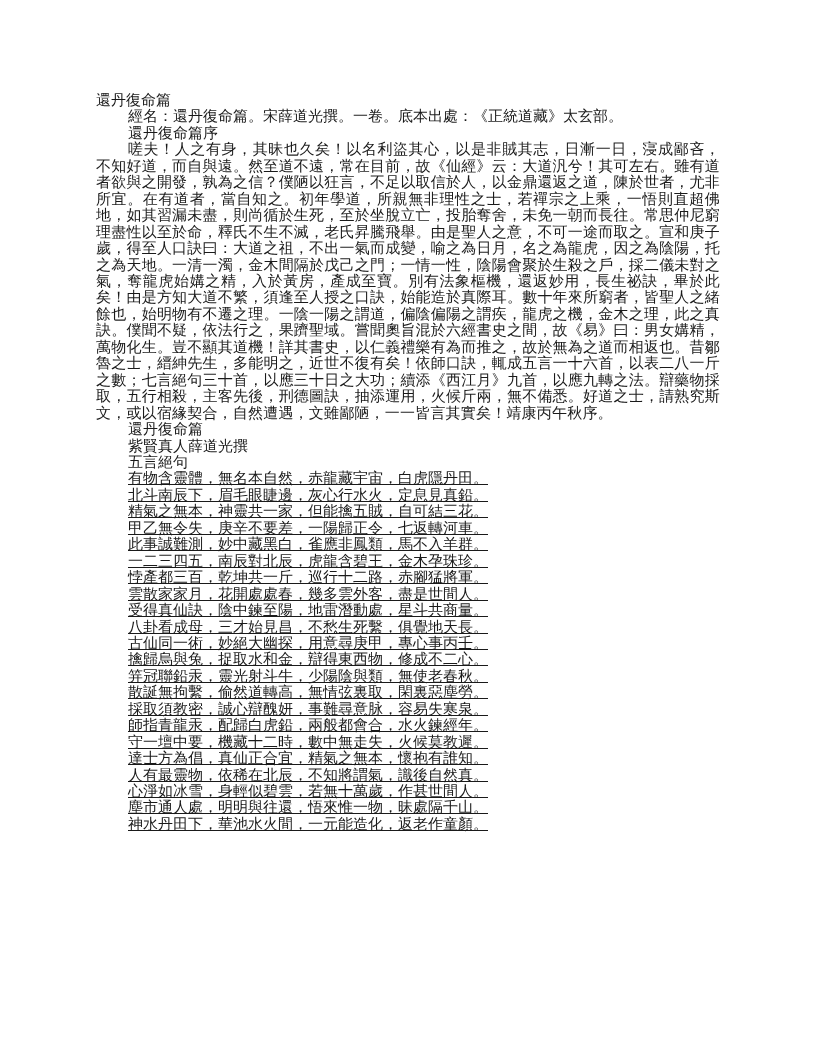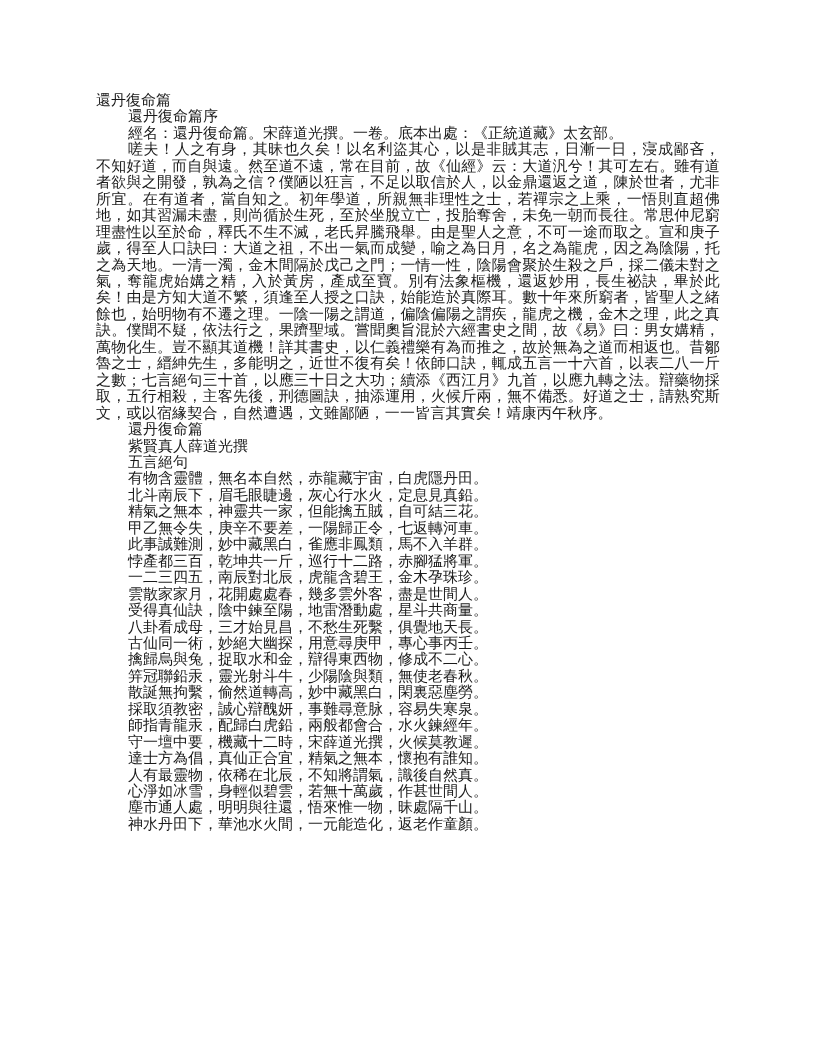--- a/index.html
+++ b/index.html
@@ -27,51 +27,52 @@
   .indent {
     margin-left: 32px;
   }
   .preface {
     text-align: justify;
     text-indent: 32px;
     letter-spacing: 0.2px;
   }
   .verses .line {
     margin-left: 32px;
+    text-decoration: underline;
   }
 </style>
 </head>
 <body>
 
 <div class="page">
   <div class="line">還丹復命篇</div>
+  <div class="line indent">經名：還丹復命篇。宋薛道光撰。一卷。底本出處：《正統道藏》太玄部。</div>
   <div class="line indent">還丹復命篇序</div>
-  <div class="line indent">經名：還丹復命篇。宋薛道光撰。一卷。底本出處：《正統道藏》太玄部。</div>
   <div class="preface">嗟夫！人之有身，其昧也久矣！以名利盜其心，以是非賊其志，日漸一日，寖成鄙吝，不知好道，而自與遠。然至道不遠，常在目前，故《仙經》云：大道汎兮！其可左右。雖有道者欲與之開發，孰為之信？僕陋以狂言，不足以取信於人，以金鼎還返之道，陳於世者，尤非所宜。在有道者，當自知之。初年學道，所親無非理性之士，若禪宗之上乘，一悟則直超佛地，如其習漏未盡，則尚循於生死，至於坐脫立亡，投胎奪舍，未免一朝而長往。常思仲尼窮理盡性以至於命，釋氏不生不滅，老氏昇騰飛舉。由是聖人之意，不可一途而取之。宣和庚子歲，得至人口訣曰：大道之祖，不出一氣而成變，喻之為日月，名之為龍虎，因之為陰陽，托之為天地。一清一濁，金木間隔於戊己之門；一情一性，陰陽會聚於生殺之戶，採二儀未對之氣，奪龍虎始媾之精，入於黃房，產成至寶。別有法象樞機，還返妙用，長生祕訣，畢於此矣！由是方知大道不繁，須逢至人授之口訣，始能造於真際耳。數十年來所窮者，皆聖人之緒餘也，始明物有不遷之理。一陰一陽之謂道，偏陰偏陽之謂疾，龍虎之機，金木之理，此之真訣。僕聞不疑，依法行之，果躋聖域。嘗聞奧旨混於六經書史之間，故《易》曰：男女媾精，萬物化生。豈不顯其道機！詳其書史，以仁義禮樂有為而推之，故於無為之道而相返也。昔鄒魯之士，縉紳先生，多能明之，近世不復有矣！依師口訣，輒成五言一十六首，以表二八一斤之數；七言絕句三十首，以應三十日之大功；續添《西江月》九首，以應九轉之法。辯藥物採取，五行相殺，主客先後，刑德圖訣，抽添運用，火候斤兩，無不備悉。好道之士，請熟究斯文，或以宿緣契合，自然遭遇，文雖鄙陋，一一皆言其實矣！靖康丙午秋序。</div>
   <div class="line indent">還丹復命篇</div>
   <div class="line indent">紫賢真人薛道光撰</div>
   <div class="line indent">五言絕句</div>
 
   <div class="verses">
     <div class="line">有物含靈體，無名本自然，赤龍藏宇宙，白虎隱丹田。</div>
     <div class="line">北斗南辰下，眉毛眼睫邊，灰心行水火，定息見真鉛。</div>
     <div class="line">精氣之無本，神靈共一家，但能擒五賊，自可結三花。</div>
     <div class="line">甲乙無令失，庚辛不要差，一陽歸正令，七返轉河車。</div>
     <div class="line">此事誠難測，妙中藏黑白，雀應非鳳類，馬不入羊群。</div>
+    <div class="line">一二三四五，南辰對北辰，虎龍含碧王，金木孕珠珍。</div>
     <div class="line">悖產都三百，乾坤共一斤，巡行十二路，赤腳猛將軍。</div>
-    <div class="line">一二三四五，南辰對北辰，虎龍含碧王，金木孕珠珍。</div>
     <div class="line">雲散家家月，花開處處春，幾多雲外客，盡是世間人。</div>
     <div class="line">受得真仙訣，陰中鍊至陽，地雷潛動處，星斗共商量。</div>
     <div class="line">八卦看成母，三才始見昌，不愁生死繫，俱覺地天長。</div>
     <div class="line">古仙同一術，妙絕大幽探，用意尋庚甲，專心事丙壬。</div>
     <div class="line">擒歸烏與兔，捉取水和金，辯得東西物，修成不二心。</div>
     <div class="line">笄冠聯鉛汞，靈光射斗牛，少陽陰與類，無使老春秋。</div>
-    <div class="line">散誕無拘繫，偷然道轉高，妙中藏黑白，閑裏惡塵勞。</div>
+    <div class="line">散誕無拘繫，偷然道轉高，無情弦裏取，閑裏惡塵勞。</div>
     <div class="line">採取須教密，誠心辯醜妍，事難尋意脉，容易失寒泉。</div>
     <div class="line">師指青龍汞，配歸白虎鉛，兩般都會合，水火鍊經年。</div>
-    <div class="line">守一壇中要，機藏十二時，宋薛道光撰，火候莫教遲。</div>
+    <div class="line">守一壇中要，機藏十二時，數中無走失，火候莫教遲。</div>
     <div class="line">達士方為倡，真仙正合宜，精氣之無本，懷抱有誰知。</div>
     <div class="line">人有最靈物，依稀在北辰，不知將謂氣，識後自然真。</div>
     <div class="line">心淨如冰雪，身輕似碧雲，若無十萬歲，作甚世間人。</div>
     <div class="line">塵市通人處，明明與往還，悟來惟一物，昧處隔千山。</div>
     <div class="line">神水丹田下，華池水火間，一元能造化，返老作童顏。</div>
   </div>
 </div>
 
 </body></html>

